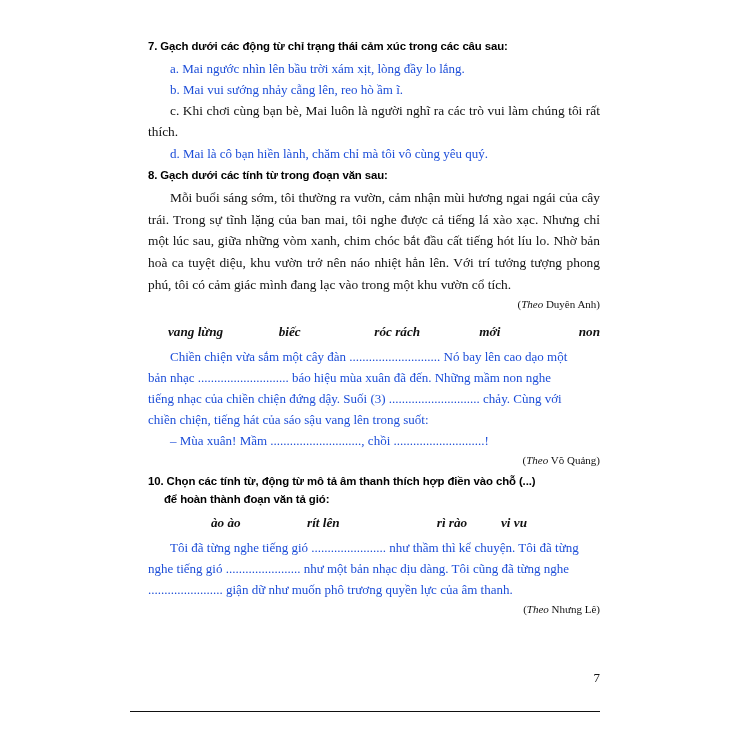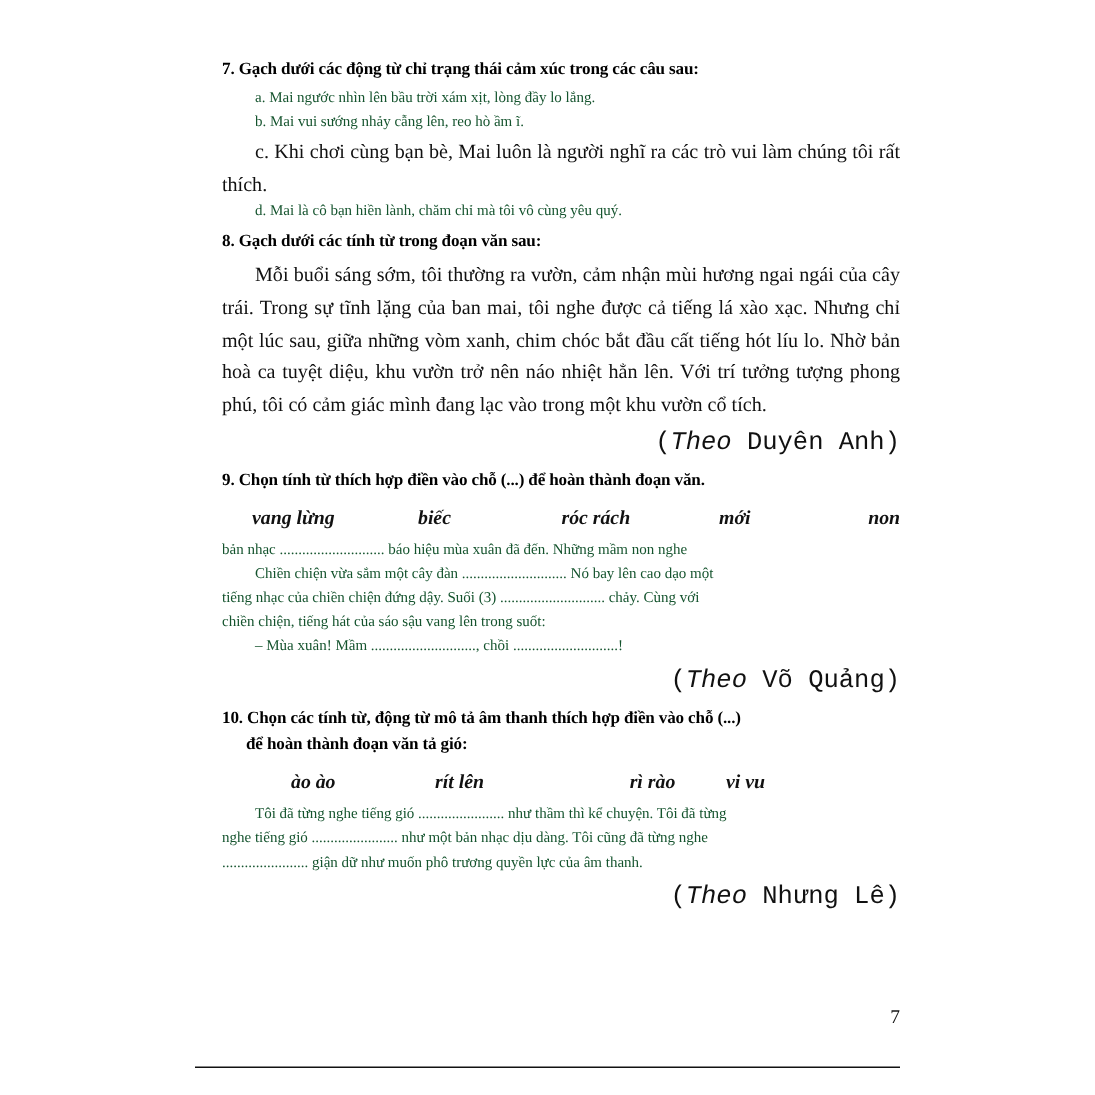--- a/index.html
+++ b/index.html
@@ -18,54 +18,54 @@
     position: relative;
     width: 730px;
     height: 730px;
     box-sizing: border-box;
     padding: 38px 130px 0 148px;
   }
   .ex {
     margin-top: 0;
   }
   .ex-title {
-    font-family: Liberation Serif, serif;
+    font-family: Liberation Sans, sans-serif;
     font-weight: bold;
     font-size: 11.4px;
     line-height: 1.55;
     letter-spacing: -0.1px;
     color: #000;
     margin: 0 0 2px 0;
   }
   .ex-title .cont {
     display: block;
     padding-left: 16px;
   }
   .line {
     font-family: "Liberation Serif", serif;
-    font-size: 10px;
+    font-size: 13px;
     line-height: 1.62;
     margin: 0;
-    color: #14532d;
+    color: #1d4ed8;
   }
   .indent {
     text-indent: 22px;
   }
   .para {
     font-family: "Liberation Serif", serif;
     font-size: 13.4px;
     line-height: 1.62;
     margin: 0;
     text-align: justify;
     text-indent: 22px;
     color: #111;
   }
   .attrib {
-    font-family: Liberation Mono, monospace;
-    font-size: 17px;
+    font-family: Liberation Serif, serif;
+    font-size: 11px;
     line-height: 1.6;
     text-align: right;
     margin: 1px 0 0 0;
   }
   .attrib i {
     font-style: italic;
   }
   .wordbank {
     display: flex;
     font-style: italic;
@@ -75,21 +75,21 @@
     font-weight: bold;
   }
   .wordbank span {
     display: inline-block;
   }
   .wordbank.wb1 span:nth-child(1) { width: 118px; }
   .wordbank.wb1 span:nth-child(2) { width: 102px; }
   .wordbank.wb1 span:nth-child(3) { width: 112px; }
   .wordbank.wb1 span:nth-child(4) { width: 106px; }
   .wordbank.wb2 { padding-left: 46px; }
-  .wordbank.wb2 span:nth-child(1) { width: 96px; }
+  .wordbank.wb2 span:nth-child(1) { width: 96px; margin-left: 17px; }
   .wordbank.wb2 span:nth-child(2) { width: 96px; }
   .wordbank.wb2 span:nth-child(3) { width: 98px; text-align: center; }
   .gap3 { height: 3px; }
   .pagenum {
     position: absolute;
     right: 130px;
     bottom: 44px;
     font-size: 13px;
     font-family: "Liberation Serif", serif;
     color: #111;
@@ -119,30 +119,29 @@
 
   <div class="ex">
     <div class="ex-title">8. Gạch dưới các tính từ trong đoạn văn sau:</div>
     <p class="para">Mỗi buổi sáng sớm, tôi thường ra vườn, cảm nhận mùi hương ngai ngái của cây trái. Trong sự tĩnh lặng của ban mai, tôi nghe được cả tiếng lá xào xạc. Nhưng chỉ một lúc sau, giữa những vòm xanh, chim chóc bắt đầu cất tiếng hót líu lo. Nhờ bản hoà ca tuyệt diệu, khu vườn trở nên náo nhiệt hẳn lên. Với trí tưởng tượng phong phú, tôi có cảm giác mình đang lạc vào trong một khu vườn cổ tích.</p>
     <p class="attrib">(<i>Theo</i> <span>Duyên Anh</span>)</p>
   </div>
 
   <div class="gap3"></div>
 
   <div class="ex">
-    <div class="ex-title">9. Chọn tính từ thích hợp điền vào chỗ (...) để hoàn thành đoạn văn.</div>
     <div class="wordbank wb1">
       <span>vang lừng</span>
       <span>biếc</span>
       <span>róc rách</span>
       <span>mới</span>
       <span>non</span>
     </div>
+    <p class="line indent">Chiền chiện vừa sắm một cây đàn ............................ Nó bay lên cao dạo một</p>
     <p class="line">bản nhạc ............................ báo hiệu mùa xuân đã đến. Những mầm non nghe</p>
-    <p class="line indent">Chiền chiện vừa sắm một cây đàn ............................ Nó bay lên cao dạo một</p>
     <p class="line">tiếng nhạc của chiền chiện đứng dậy. Suối (3) ............................ chảy. Cùng với</p>
     <p class="line">chiền chiện, tiếng hát của sáo sậu vang lên trong suốt:</p>
     <p class="line indent">– Mùa xuân! Mầm ............................, chồi ............................!</p>
     <p class="attrib">(<i>Theo</i> <span>Võ Quảng</span>)</p>
   </div>
 
   <div class="gap3"></div>
 
   <div class="ex">
     <div class="ex-title">

